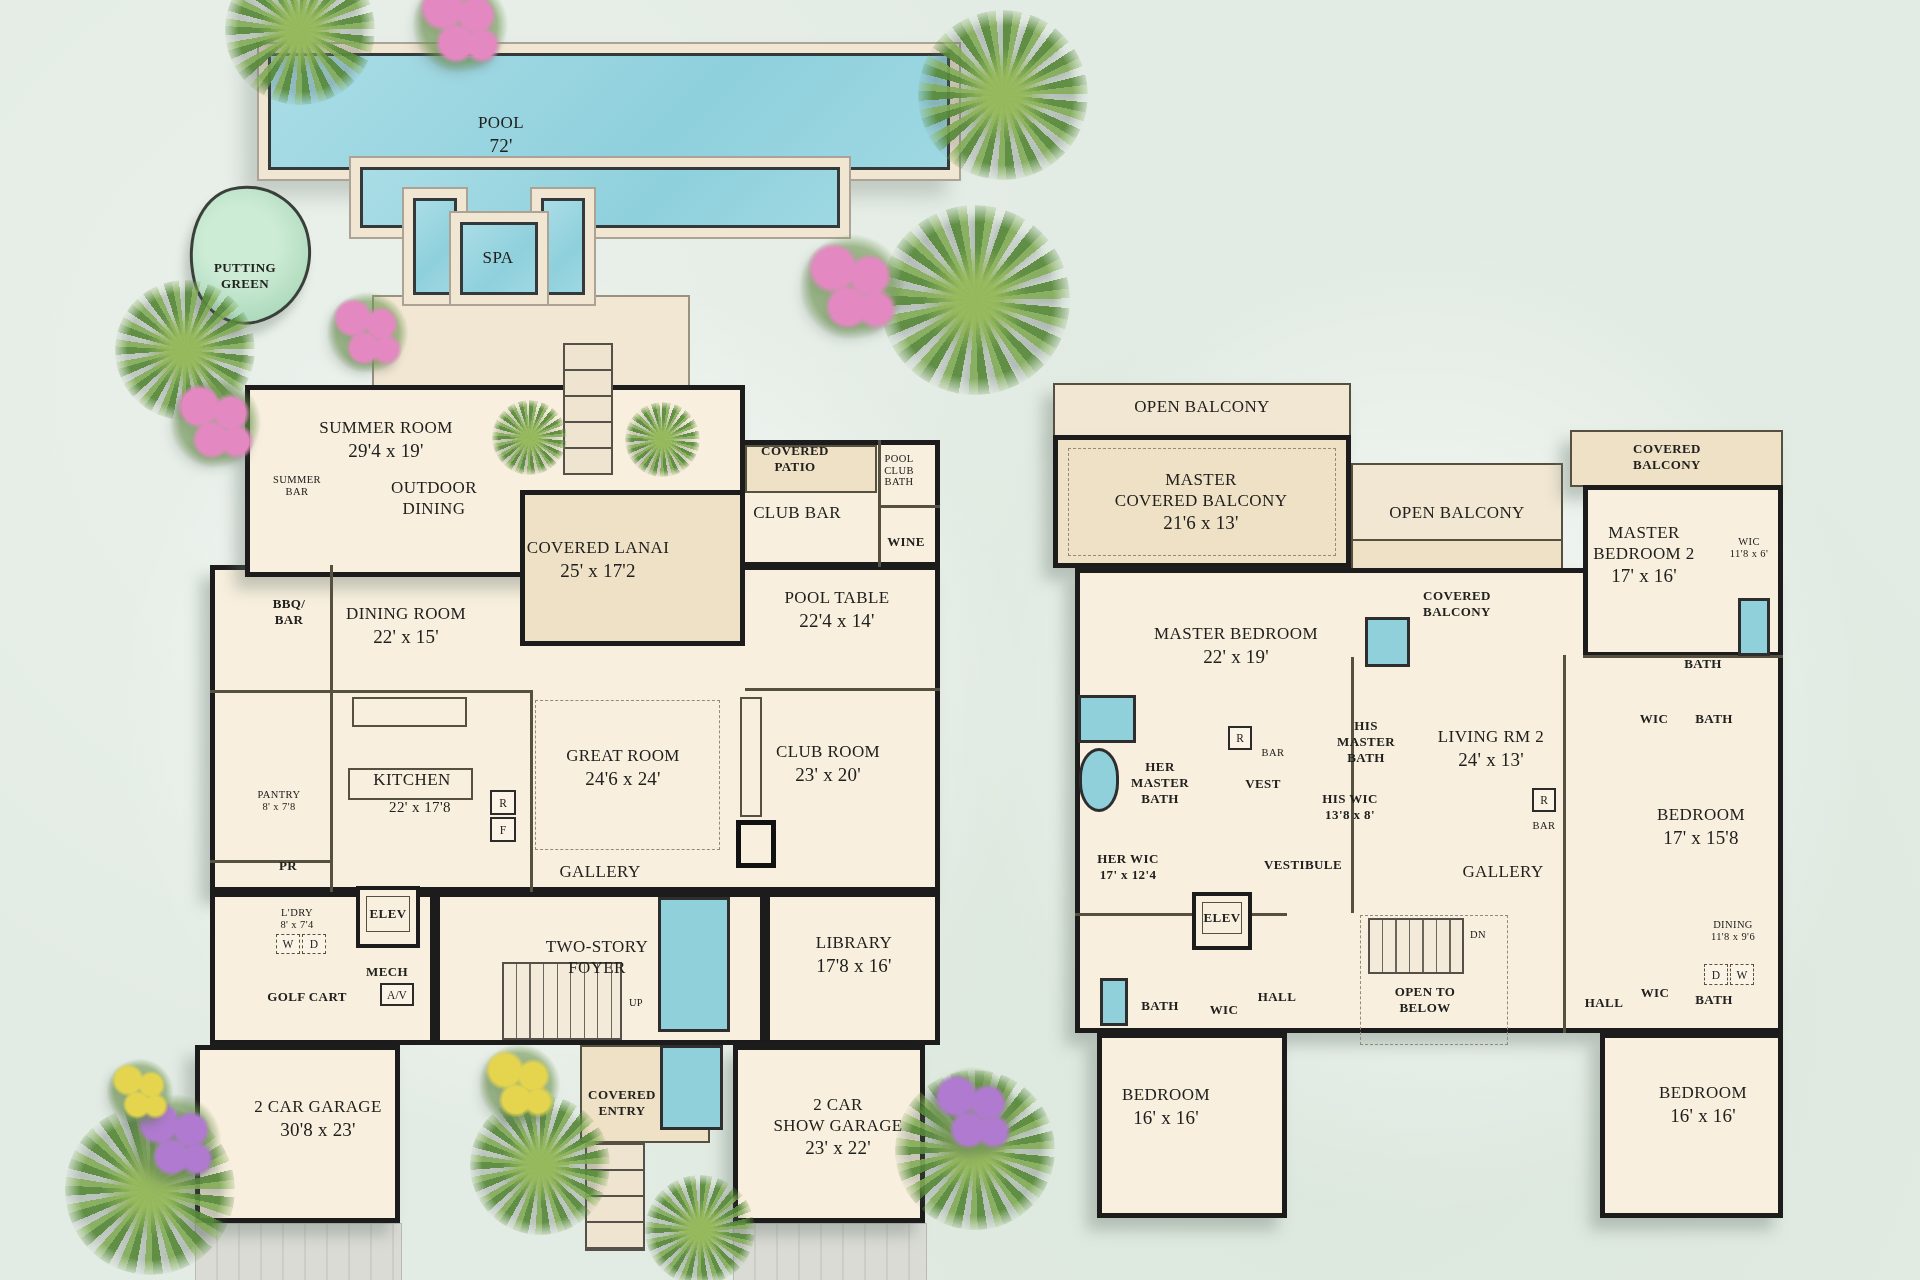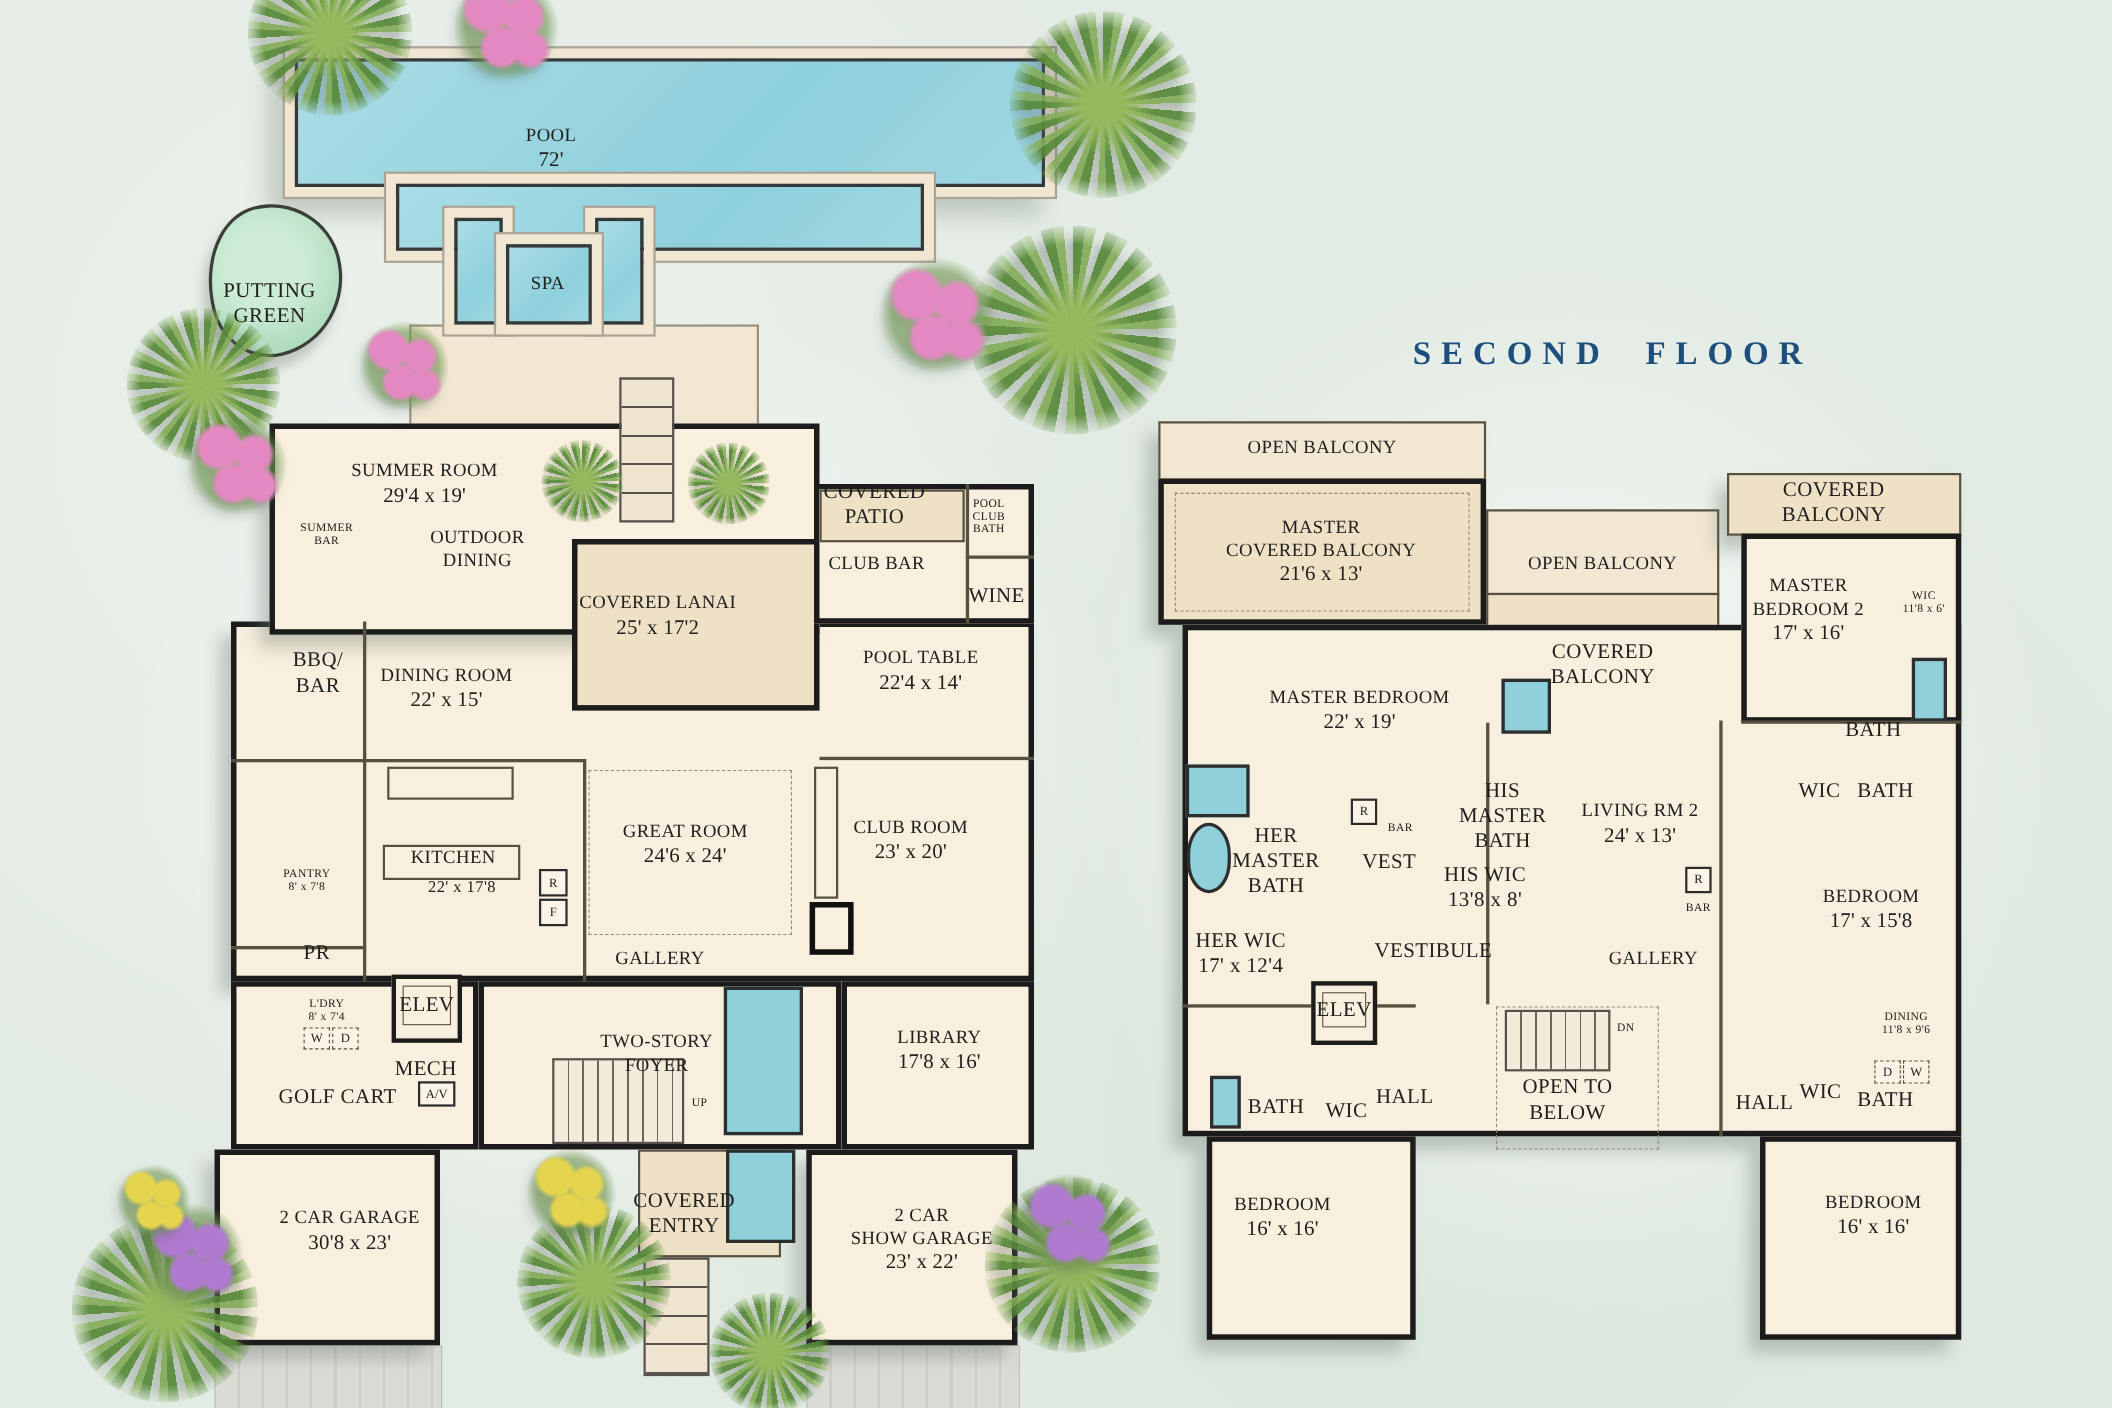--- a/index.html
+++ b/index.html
@@ -23,21 +23,21 @@
   .dash{position:absolute;border:1.5px dashed #948b77;box-sizing:border-box;z-index:2;background:transparent;}
   .court{position:absolute;background:#f2e7d3;border:2px solid #9a9181;box-sizing:border-box;z-index:1;}
   .green{position:absolute;background:radial-gradient(circle at 45% 40%, #cdecd6 0 35%, #abd8ba 80%);border:3px solid #3a3f3a;
     border-radius:48% 52% 58% 42%/60% 46% 54% 40%;transform:rotate(-14deg);z-index:2;box-shadow:-8px 10px 10px rgba(108,124,112,.35);}
   .steps{position:absolute;background:repeating-linear-gradient(180deg,#efe4d0 0 24px,#55514a 24px 26px);border:2px solid #55514a;box-sizing:border-box;z-index:3;}
   .hatch{position:absolute;background:repeating-linear-gradient(90deg,#f3ead9 0 12px,#6b665c 12px 13.5px);border:2px solid #55514a;box-sizing:border-box;z-index:3;}
   .paver{position:absolute;background:repeating-linear-gradient(90deg,#dadbd5 0 20px,#cccdc7 20px 22px);border:1px solid #b9bab4;z-index:0;}
   .lbl{position:absolute;transform:translate(-50%,-50%);font-family:"Liberation Serif",serif;font-size:17px;line-height:1.22;
     text-align:center;color:#20201e;white-space:pre-line;z-index:10;letter-spacing:.4px;}
   .lbl .dim{font-size:19px;letter-spacing:.2px;}
-  .sm{font-size:19px;}
+  .sm{font-size:13px;font-weight:bold;}
   .xs{font-size:10.5px;line-height:1.1;}
   .tagbox{position:absolute;border:2px solid #2b2b2b;background:#faf3e6;z-index:6;display:flex;align-items:center;justify-content:center;
     font-family:"Liberation Serif",serif;font-size:11.5px;color:#222;box-sizing:border-box;}
   .dashedtag{border:1.5px dashed #55503f;}
   .title{position:absolute;transform:translate(-50%,-50%);font-family:"Liberation Serif",serif;font-weight:bold;font-size:30px;
     letter-spacing:9px;word-spacing:16px;color:#1d4e7e;z-index:10;white-space:nowrap;}
   .palm{position:absolute;z-index:4;border-radius:50%;
     background:
       radial-gradient(circle, rgba(150,186,92,.95) 0 15%, rgba(150,186,92,0) 40%),
       repeating-conic-gradient(rgba(88,138,58,.92) 0 7deg, rgba(130,172,86,.88) 7deg 13deg, rgba(60,110,45,0) 13deg 19deg);
@@ -158,21 +158,20 @@
   <div class="lbl" style="left:597px;top:958px"><div>TWO-STORY
 FOYER</div></div>
   <div class="lbl xs" style="left:636px;top:1003px"><div>UP</div></div>
   <div class="lbl" style="left:854px;top:955px"><div>LIBRARY</div><div class="dim">17'8 x 16'</div></div>
   <div class="lbl" style="left:318px;top:1119px"><div>2 CAR GARAGE</div><div class="dim">30'8 x 23'</div></div>
   <div class="lbl sm" style="left:622px;top:1103px"><div>COVERED
 ENTRY</div></div>
   <div class="lbl" style="left:838px;top:1127px"><div>2 CAR
 SHOW GARAGE</div><div class="dim">23' x 22'</div></div>
 
-  <div class="title" style="left:1466px;top:322px">SECOND FLOOR</div>
 
   <div class="blk cream2 thin shadow" style="left:1053px;top:383px;width:298px;height:54px"></div>
   <div class="blk tan shadow" style="left:1053px;top:435px;width:298px;height:133px"></div>
   <div class="dash" style="left:1068px;top:448px;width:268px;height:108px"></div>
   <div class="blk cream2 thin" style="left:1351px;top:463px;width:212px;height:78px"></div>
   <div class="blk tan thin" style="left:1351px;top:539px;width:212px;height:84px"></div>
   <div class="blk tan thin shadow" style="left:1570px;top:430px;width:213px;height:57px"></div>
 
   <div class="blk shadow" style="left:1075px;top:568px;width:708px;height:465px"></div>
   <div class="blk" style="left:1583px;top:485px;width:200px;height:172px"></div>

